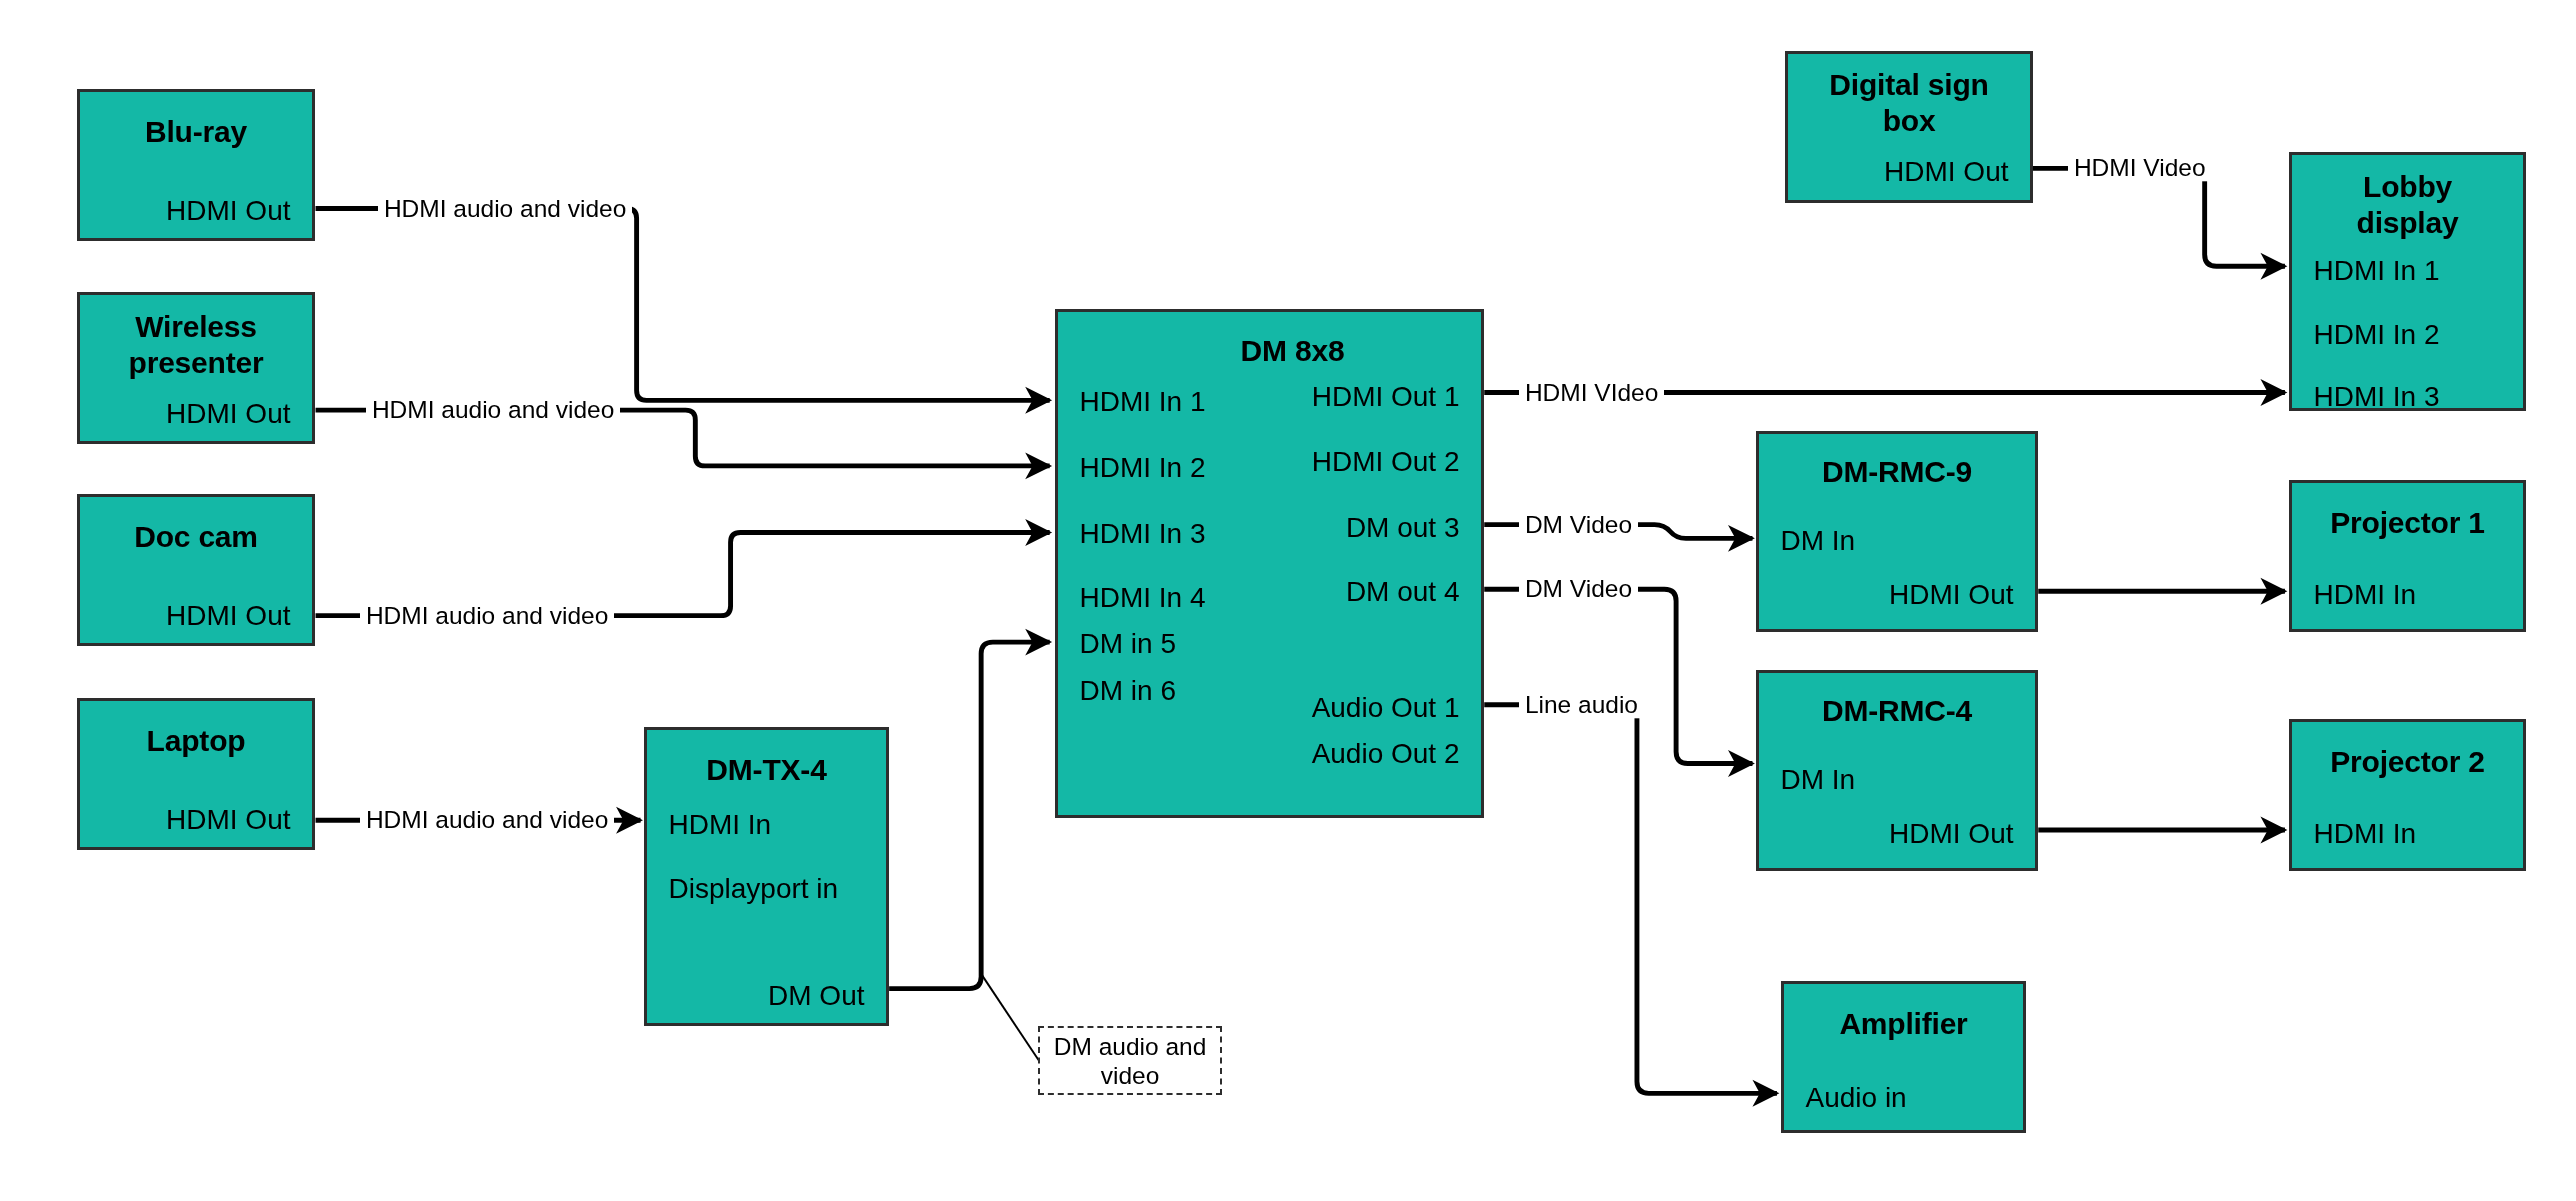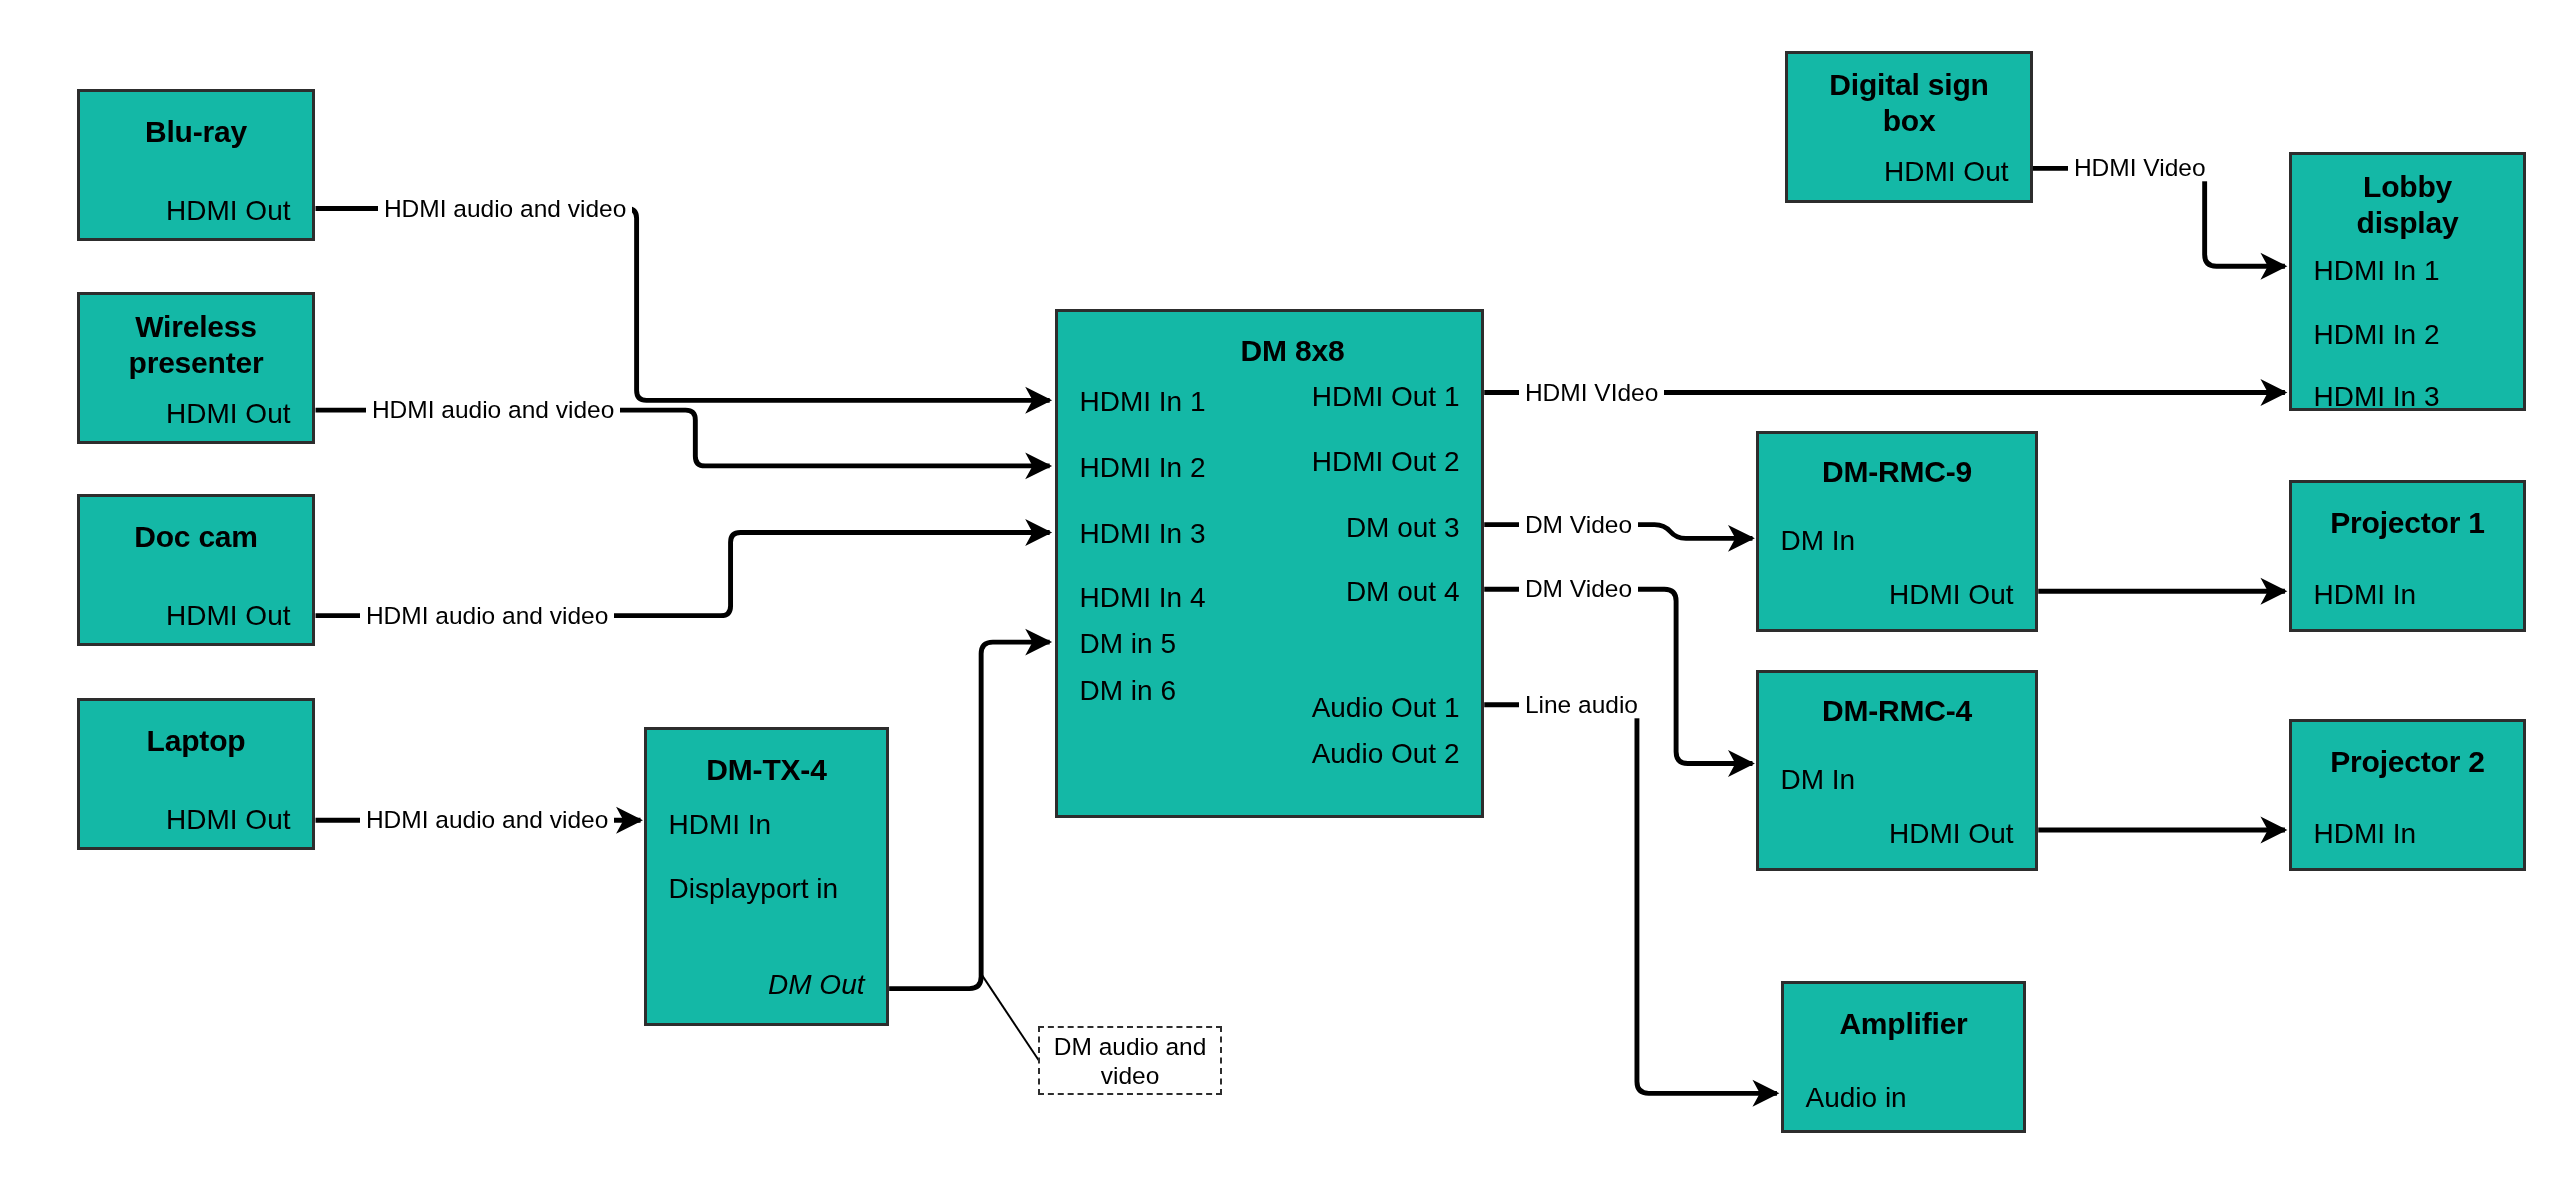--- a/index.html
+++ b/index.html
@@ -153,21 +153,21 @@
 
   <div class="box" style="left:77px; top:698px; width:238px; height:152px;">
     <div class="box-title" style="top:21.5px;">Laptop</div>
     <div class="port right" style="top:103px;">HDMI Out</div>
   </div>
 
   <div class="box" style="left:644px; top:727px; width:245px; height:299px;">
     <div class="box-title" style="top:21.5px;">DM-TX-4</div>
     <div class="port left" style="top:79px;">HDMI In</div>
     <div class="port left" style="top:143px;">Displayport in</div>
-    <div class="port right" style="top:239px;font-style:italic;">DM Out</div>
+    <div class="port right" style="top:250px;">DM Out</div>
   </div>
 
   <div class="box" style="left:1055px; top:309px; width:429px; height:509px;">
     <div class="box-title" style="top:20.6px;padding-left:46px;">DM 8x8</div>
 
     <div class="port left" style="top:74px;">HDMI In 1</div>
     <div class="port left" style="top:140px;">HDMI In 2</div>
     <div class="port left" style="top:206px;">HDMI In 3</div>
     <div class="port left" style="top:270px;">HDMI In 4</div>
     <div class="port left" style="top:316px;">DM in 5</div>

